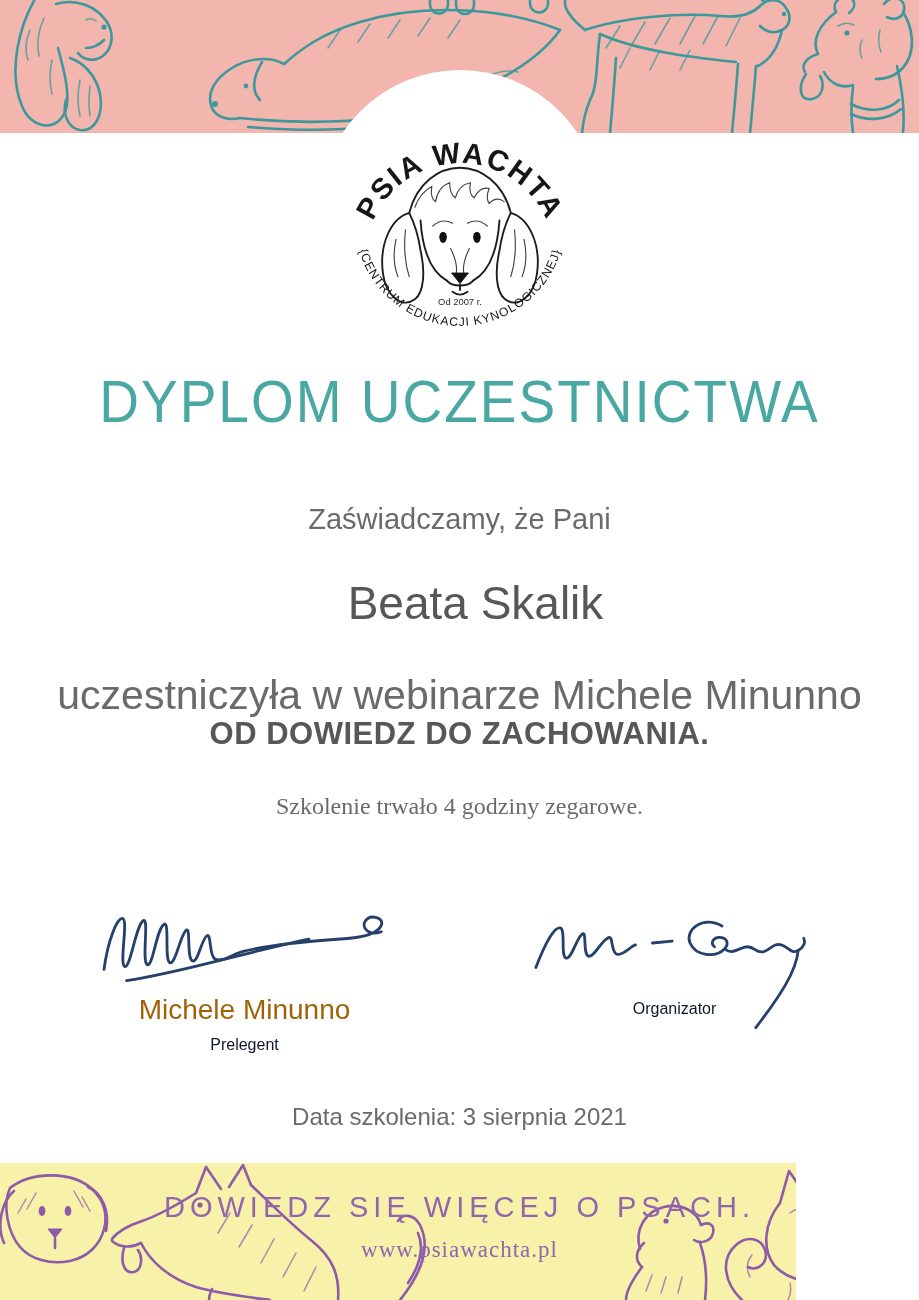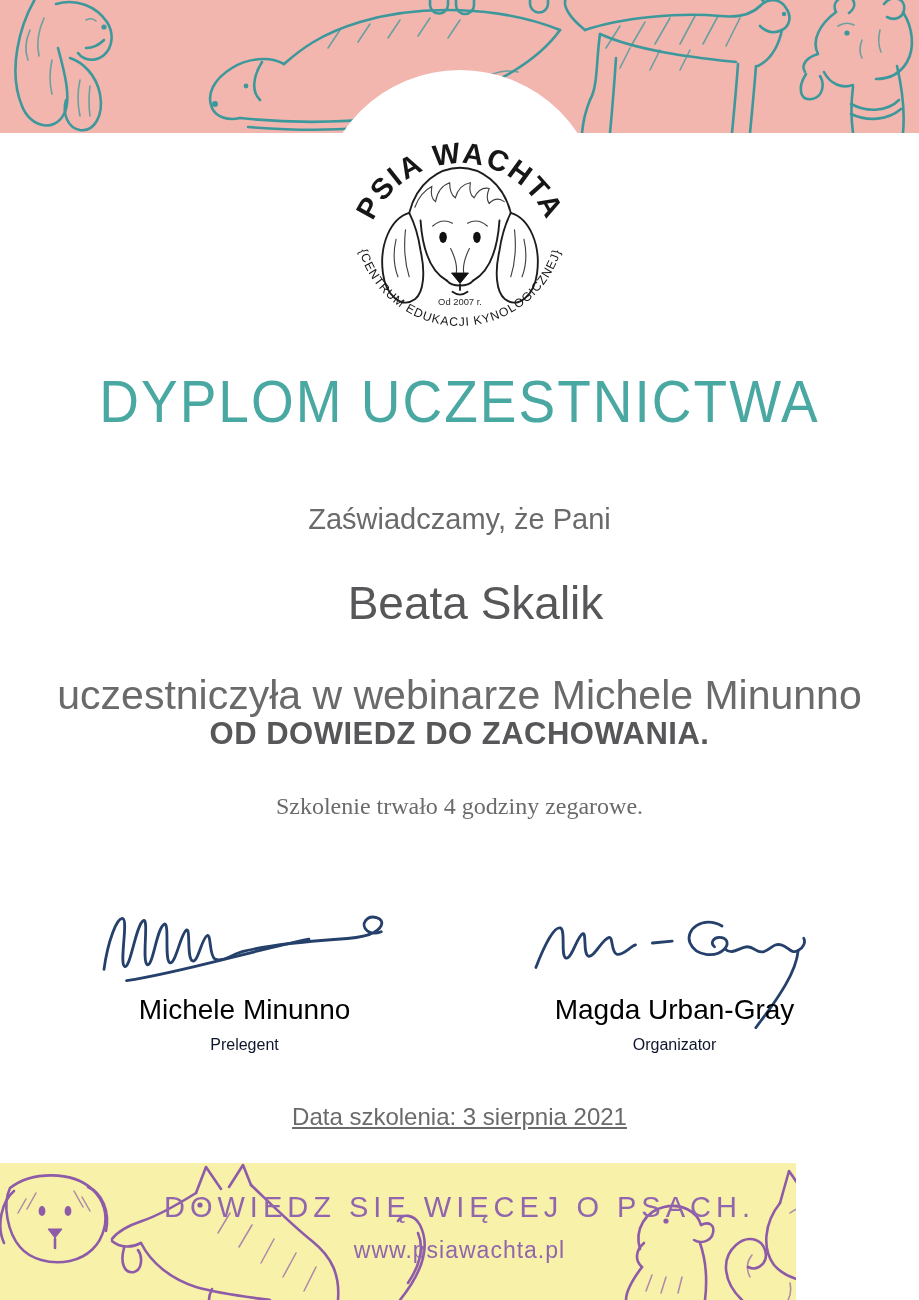--- a/index.html
+++ b/index.html
@@ -19,44 +19,44 @@
   }
   .logo-circle svg{display:block;width:282px;height:282px;}
   
   .line{position:absolute;left:0;width:919px;text-align:center;color:#6A6A6A;}
   .title{top:370px;font-size:55px;letter-spacing:2px;color:#4AA8A2;transform:scaleY(1.07);}
   .intro{top:503px;font-size:29px;text-align:center;}
   .recipient{top:576px;font-size:46px;font-weight:normal;color:#57575A;margin-left:16px;}
   .event-line{top:672px;font-size:41px;}
   .event-name{top:716px;font-size:31px;font-weight:bold;color:#57575A;letter-spacing:.5px;}
   .duration{top:793px;font-size:24px;font-family:Liberation Serif, serif;}
-  .date-line{top:1103px;font-size:24px;text-decoration:underline;}
+  .date-line{top:1103px;font-size:24px;}
   
   .sigs{
     position:absolute;top:896px;left:0;width:919px;
     display:flex;justify-content:space-between;
     padding:0 72px;box-sizing:border-box;
   }
   .sig{width:345px;text-align:center;}
   .sig svg{display:block;margin:0 auto;overflow:visible;}
-  .sig-name{font-size:28px;color:#000000;margin-top:4px;text-align:center;}
+  .sig-name{font-size:28px;color:#a16207;margin-top:4px;text-align:center;}
   .sig-role{font-size:16px;color:#0f172a;margin-top:10px;}
   
   .footer-banner{
     position:absolute;left:0;bottom:0;width:796px;height:137px;
     background:#F8F1AA;overflow:hidden;
   }
   .footer-banner svg{display:block;position:absolute;top:0;left:0;}
   .footer-headline{
     position:absolute;top:28px;left:0;width:919px;text-align:center;
     font-size:29px;letter-spacing:5px;color:#9166AC;z-index:2;
   }
   .footer-url{
     position:absolute;top:74px;left:0;width:919px;text-align:center;
-    font-size:23px;letter-spacing:1px;color:#9166AC;z-index:2;
+    font-size:23px;letter-spacing:1px;color:#9166AC;z-index:2;font-family:Liberation Serif, serif;
   }
   .ink{fill:none;stroke:#24406B;stroke-width:3;stroke-linecap:round;stroke-linejoin:round;}
   .teal{fill:none;stroke:#3D989B;stroke-width:2.6;stroke-linecap:round;stroke-linejoin:round;}
   .teal-thin{fill:none;stroke:#3D989B;stroke-width:1.6;stroke-linecap:round;opacity:.75;}
   .purp{fill:none;stroke:#8E5BA8;stroke-width:2.6;stroke-linecap:round;stroke-linejoin:round;}
   .purp-thin{fill:none;stroke:#8E5BA8;stroke-width:1.5;stroke-linecap:round;opacity:.7;}
   .sketch{fill:none;stroke:#1d1d1d;stroke-width:2;stroke-linecap:round;stroke-linejoin:round;}
   .sketch-thin{fill:none;stroke:#1d1d1d;stroke-width:1.2;stroke-linecap:round;opacity:.85;}
 </style>
 </head>
@@ -175,21 +175,20 @@
       <div class="sig-role">Prelegent</div>
     </div>
     <div class="sig">
       <svg width="320" height="94" viewBox="0 0 320 100">
         <path class="ink" d="M12,76 C22,50 32,32 38,34 C44,36 38,64 44,66 C50,68 56,42 62,40 C66,39 62,62 68,64 C74,66 82,46 90,44 C94,43 92,60 98,62 C104,64 112,54 118,52"></path>
         <path class="ink" d="M136,50 L157,48"></path>
         <path class="ink" d="M210,32 C190,20 170,36 176,50 C182,64 203,66 213,56 C218,50 215,44 207,44 C201,44 197,50 202,54"></path>
         <path class="ink" d="M213,56 C221,64 229,54 237,54 C245,54 247,62 255,59 C263,56 265,50 273,52 C281,54 283,62 291,58 C297,55 299,49 297,45"></path>
         <path class="ink" d="M291,58 C289,80 272,106 246,140"></path>
       </svg>
-      <div class="sig-name">Magda Urban-Gray</div>
       <div class="sig-role">Organizator</div>
     </div>
   </div>
 
   <div class="line date-line">Data szkolenia: 3 sierpnia 2021</div>
 
   <div class="footer-banner">
     <svg width="919" height="137" viewBox="0 0 919 137">
 
       <g>

